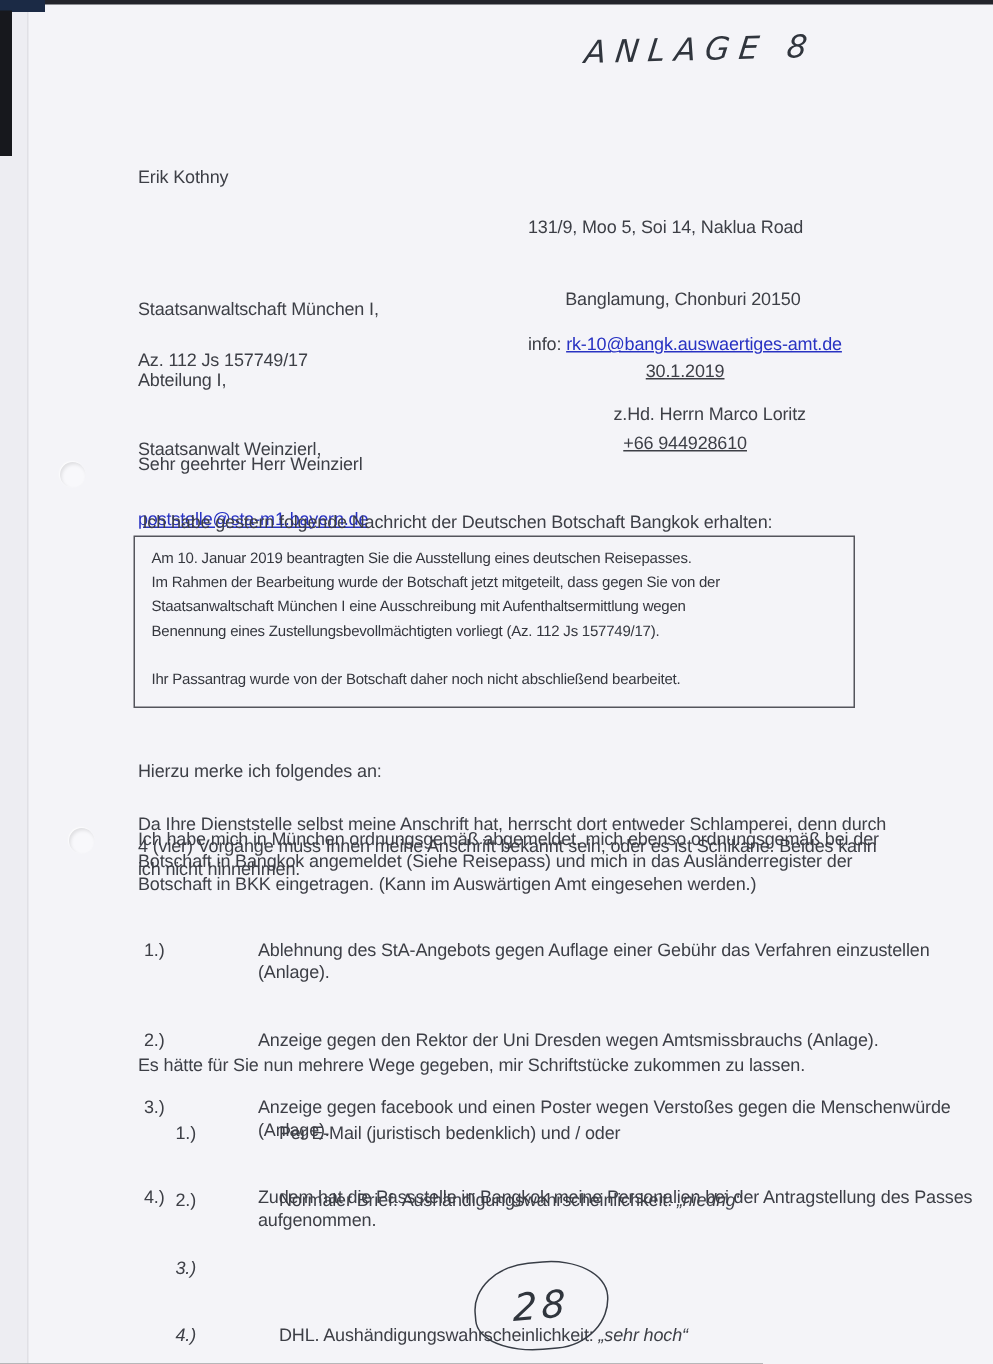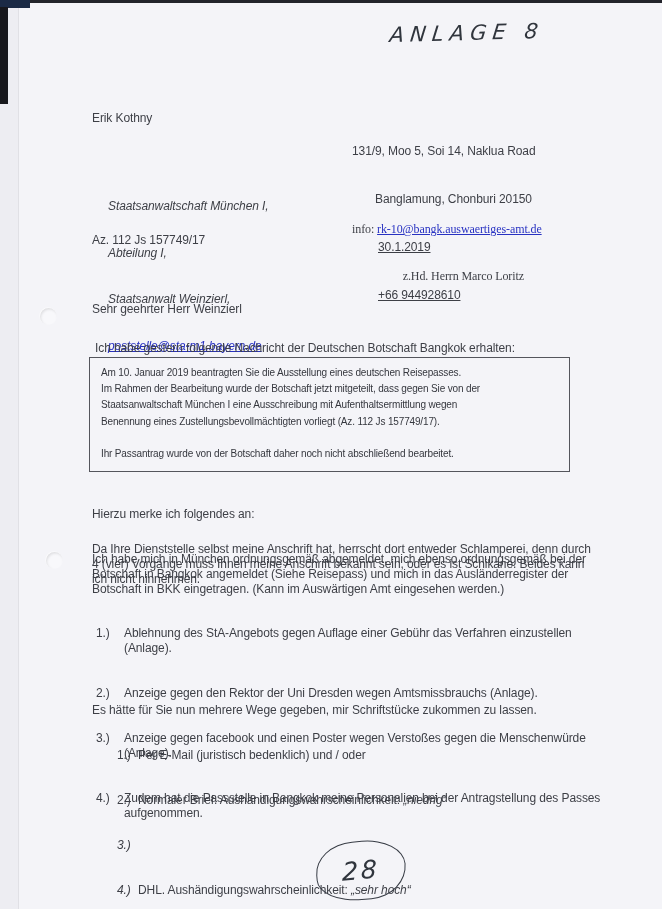--- a/index.html
+++ b/index.html
@@ -25,25 +25,25 @@
   .handwriting{font-family:"DejaVu Sans",sans-serif;font-style:italic;color:#30353d;}
   .anlage{left:390px;top:26px;font-size:21px;letter-spacing:6px;transform:skewX(-8deg) rotate(-1.5deg);}
   .page-circle{
     position:absolute;left:316px;top:841px;width:88px;height:57px;
     border:1.6px solid #383d46;border-radius:48% 52% 46% 54% / 58% 50% 62% 44%;
     transform:rotate(-5deg);display:flex;align-items:center;justify-content:center;
   }
   .page-circle .handnum{font-size:25px;letter-spacing:3px;transform:skewX(-6deg);line-height:1;}
   
   .sender-name{left:92px;top:111px;}
-  .sender-address{left:352px;top:111px;line-height:16px;}
+  .sender-address{left:352px;top:111px;line-height:16px;text-align:center;}
   .sender-address .ind1{padding-left:23px;}
   .sender-address .ind2{padding-left:26px;text-decoration:underline;}
-  .recipient{left:108px;top:168px;line-height:15.5px;font-style:italic;}
-  .info-block{left:352px;top:191px;line-height:15.5px;font-family:Liberation Serif, serif;}
+  .recipient{left:92px;top:168px;line-height:15.5px;}
+  .info-block{left:352px;top:191px;line-height:15.5px;}
   .info-block .ind{padding-left:33px;text-align:center;}
   .case-number{left:92px;top:233px;}
   .tracking{left:352px;top:247px;}
   .salutation{left:92px;top:302px;}
   .intro-line{left:95px;top:341px;}
   
   .quote-box{
     left:89px;top:357px;width:481px;box-sizing:border-box;
     border:1px solid #54555c;padding:7px 10px 9px 11px;
     font-size:10px;line-height:16.2px;letter-spacing:-0.15px;color:#35373e;
@@ -52,21 +52,21 @@
   .complaint{left:92px;top:542px;}
   
   .nlist{left:96px;top:596px;}
   .nlist .item{display:flex;}
   .nlist .num{flex:none;width:28px;}
   .dintro{left:92px;top:703px;}
   .dlist{left:117px;top:718px;}
   .dlist .item{display:flex;}
   .dlist .num{flex:none;width:21px;}
   .dlist .item:nth-child(n+3) .num{font-style:italic;}
-  .itxt{white-space:pre;}
+  .itxt{white-space:pre;margin-left:48px;}
   .qword{font-style:italic;}
 </style>
 </head>
 <body>
 
 <div class="page">
 
   <div class="edge-shade"></div>
   <div class="fold-line"></div>
   <div class="artifact-top"></div>

